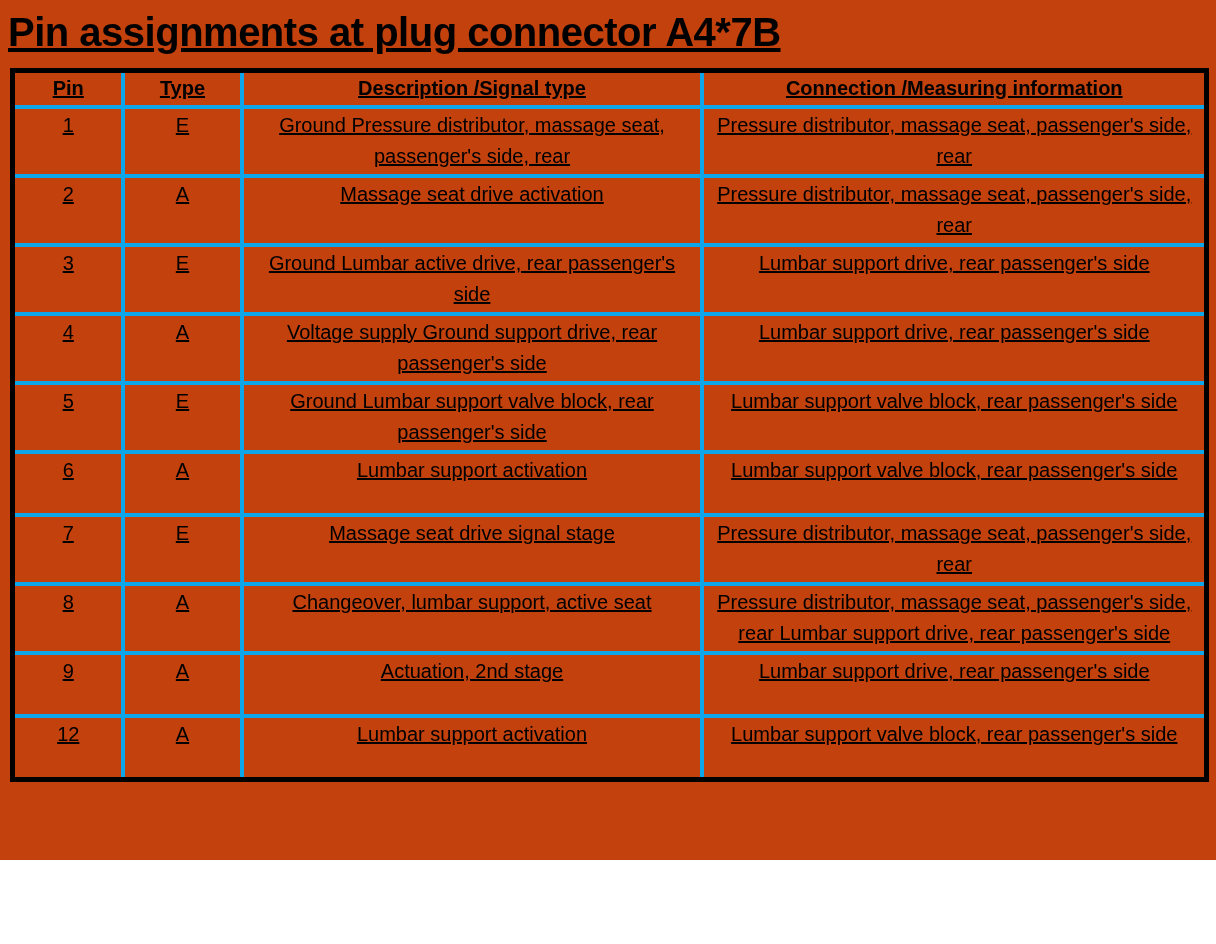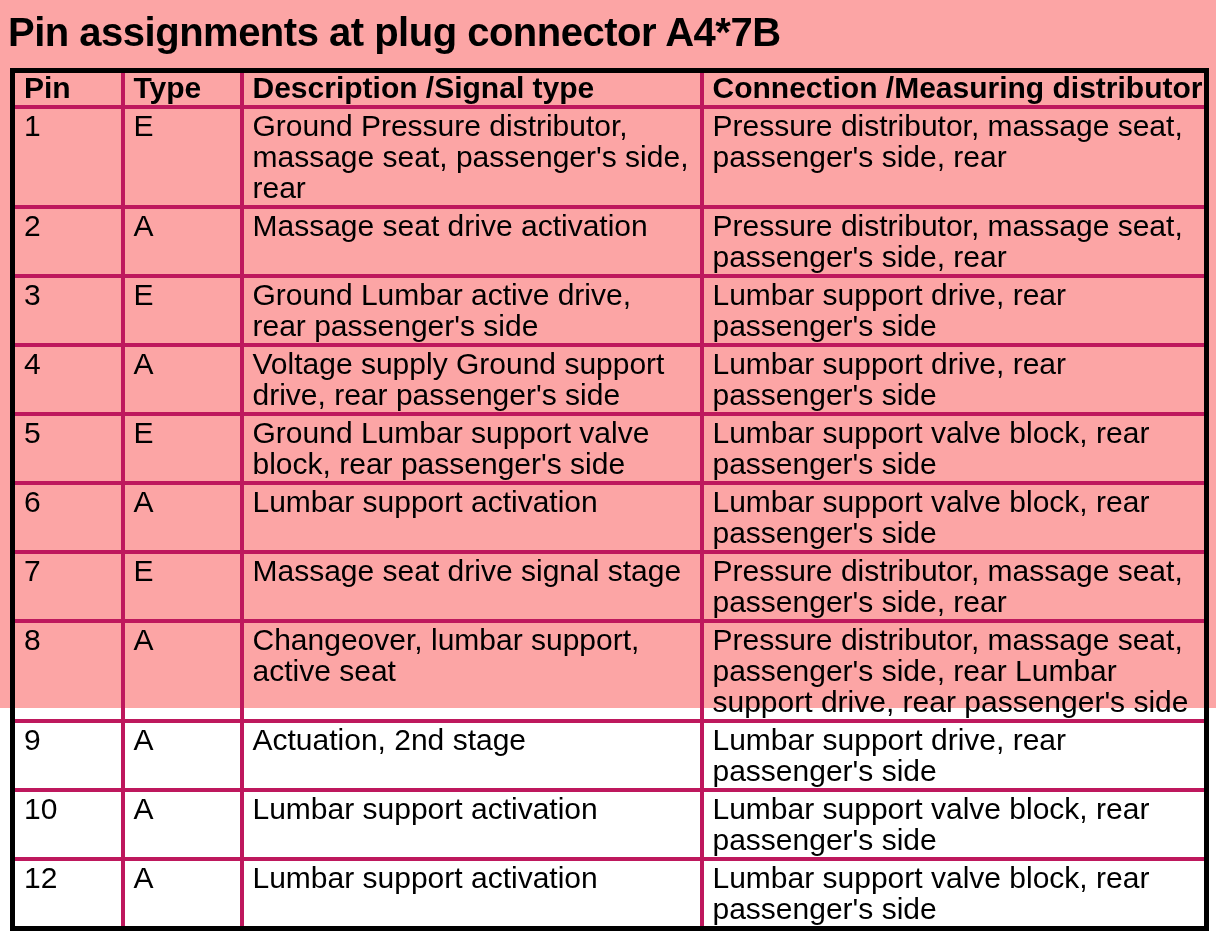--- a/index.html
+++ b/index.html
@@ -8,22 +8,23 @@
     padding: 0;
     background: #ffffff;
     width: 1216px;
     height: 944px;
     font-family: "Liberation Sans", sans-serif;
     color: #000000;
     overflow: hidden;
   }
   .page {
     width: 1216px;
-    height: 708px;
-    background: #fca5a5;
+    height: 860px;
+    background: #c2410c;
+    text-decoration: underline;
   }
   .doc-title {
     margin: 0;
     padding: 10px 0 14px 8px;
     font-size: 40px;
     line-height: 44px;
     font-weight: bold;
     letter-spacing: -0.5px;
     white-space: nowrap;
   }
@@ -32,25 +33,25 @@
     table-layout: fixed;
     margin-left: 10px;
     width: 1194px;
     border: 5px solid #000000;
   }
   col.c-pin  { width: 110px; }
   col.c-type { width: 119px; }
   col.c-desc { width: 460px; }
   col.c-conn { width: 505px; }
   th, td {
-    border: 4px solid #be185d;
+    border: 4px solid #0ea5e9;
     vertical-align: top;
-    text-align: left;
+    text-align: center;
     padding: 1px 8px 2px 9px;
-    font-size: 30px;
+    font-size: 20px;
     line-height: 31px;
     word-wrap: break-word;
   }
   thead th {
     font-weight: bold;
     height: 33px;
     padding-top: 0;
     line-height: 30px;
     white-space: nowrap;
     overflow: hidden;
@@ -69,21 +70,21 @@
       <col class="c-pin">
       <col class="c-type">
       <col class="c-desc">
       <col class="c-conn">
     </colgroup>
     <thead>
       <tr>
         <th>Pin</th>
         <th>Type</th>
         <th>Description /Signal type</th>
-        <th>Connection /Measuring distributor</th>
+        <th>Connection /Measuring information</th>
       </tr>
     </thead>
     <tbody id="table-body">
     <tr>
       <td>1</td>
       <td>E</td>
       <td>Ground Pressure distributor, massage seat, passenger's side, rear</td>
       <td>Pressure distributor, massage seat, passenger's side, rear</td>
     </tr>
 
@@ -136,26 +137,20 @@
       <td>Pressure distributor, massage seat, passenger's side, rear Lumbar support drive, rear passenger's side</td>
     </tr>
 
     <tr>
       <td>9</td>
       <td>A</td>
       <td>Actuation, 2nd stage</td>
       <td>Lumbar support drive, rear passenger's side</td>
     </tr>
 
-    <tr>
-      <td>10</td>
-      <td>A</td>
-      <td>Lumbar support activation</td>
-      <td>Lumbar support valve block, rear passenger's side</td>
-    </tr>
 
 
     <tr>
       <td>12</td>
       <td>A</td>
       <td>Lumbar support activation</td>
       <td>Lumbar support valve block, rear passenger's side</td>
     </tr>
   </tbody>
   </table>

